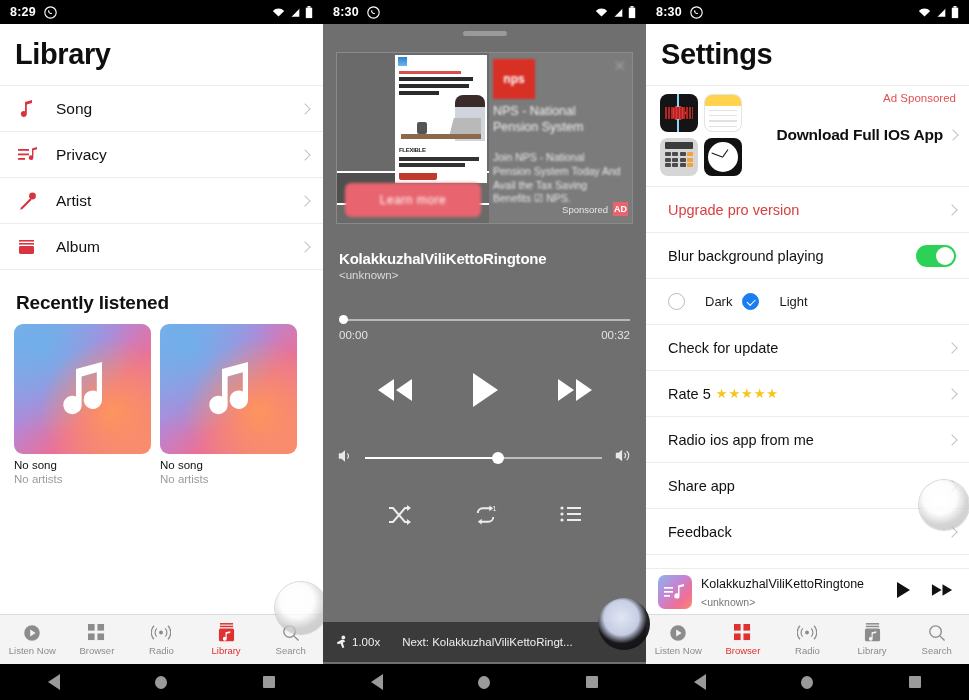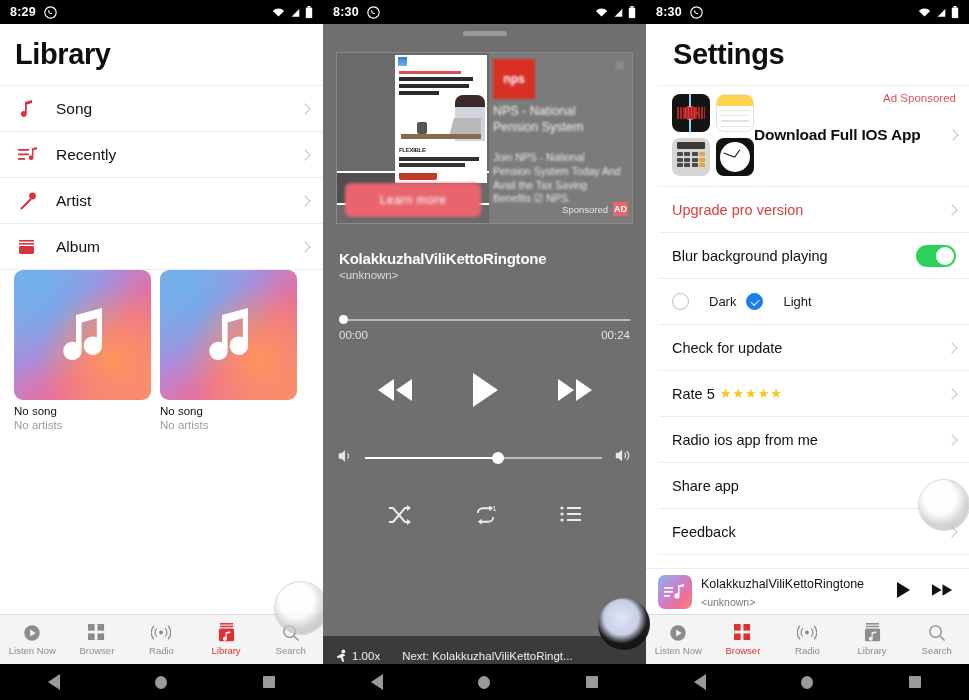--- a/index.html
+++ b/index.html
@@ -158,29 +158,29 @@
 
   .transport { display: flex; align-items: center; justify-content: center; gap: 54px; margin-top: 30px; }
   .vol { display: flex; align-items: center; gap: 12px; padding: 0 14px; margin-top: 34px; }
   .vol-bar { flex: 1; position: relative; height: 12px; }
   .vol-track { position: absolute; top: 5px; left: 0; right: 0; height: 2.4px; background: #bdbdbd; }
   .vol-fill { position: absolute; top: 5px; left: 0; width: 56%; height: 2.4px; background: #fff; }
   .vol-knob { position: absolute; top: 0; left: 56%; margin-left: -6px; width: 12px; height: 12px; border-radius: 50%; background: #fff; }
 
   .extras { display: flex; justify-content: center; gap: 62px; margin-top: 36px; }
   .botbar {
-    position: absolute; left: 0; bottom: 24px; width: 100%; height: 40px;
+    position: absolute; left: 0; bottom: 38px; width: 100%; height: 40px;
     background: #3b3b3b; display: flex; align-items: center; padding: 0 12px; gap: 10px;
   }
   .speed { color: #efefef; font-size: 11.5px; display: flex; align-items: center; gap: 4px; }
   .nexttxt { color: #efefef; font-size: 11.5px; margin-left: 12px; }
 
   
   .s3 { background: #fff; }
-  .s3-body { position: absolute; top: 24px; left: 0; right: 0; bottom: 36px; background: #fff; margin-left: 12px; }
+  .s3-body { position: absolute; top: 24px; left: 0; right: 0; bottom: 36px; background: #fff; }
   .ad-block {
     border-top: 1px solid #ececec; border-bottom: 1px solid #ececec;
     padding: 8px 12px 10px 14px; display: flex; position: relative; min-height: 82px;
   }
   .icon-grid { display: grid; grid-template-columns: 38px 38px; grid-template-rows: 38px 38px; gap: 6px; }
   .app-ico { width: 38px; height: 38px; border-radius: 8px; overflow: hidden; position: relative; }
   .ico-voice { background: #141414; }
   .ico-voice .wf { position: absolute; left: 0; top: 0; right: 0; bottom: 0;
     background:
       linear-gradient(90deg, transparent 46%, #8fd3ff 46% 50%, transparent 50%),
@@ -195,28 +195,28 @@
   .ico-calc .keys { margin: 0 5px; display: grid; grid-template-columns: repeat(4,1fr);
     grid-auto-rows: 4px; gap: 1.6px; }
   .ico-calc .k { background: #4a4a4a; border-radius: 1px; }
   .ico-calc .k.o { background: #f0a33a; }
   .ico-clock { background: #111; display: flex; align-items: center; justify-content: center; }
   .ico-clock .face { width: 30px; height: 30px; border-radius: 50%; background: #fff; position: relative; }
   .ico-clock .h1 { position: absolute; left: 50%; top: 50%; width: 1.4px; height: 9px; background: #111;
     transform-origin: bottom center; transform: translate(-50%,-100%) rotate(35deg); }
   .ico-clock .h2 { position: absolute; left: 50%; top: 50%; width: 1.4px; height: 12px; background: #111;
     transform-origin: bottom center; transform: translate(-50%,-100%) rotate(-70deg); }
-  .ad-block .mid { flex: 1; display: flex; align-items: center; justify-content: flex-start; }
+  .ad-block .mid { flex: 1; display: flex; align-items: center; justify-content: flex-end; }
   .ad-dl { font-size: 15.5px; color: #0f0f0f; font-weight: bold; letter-spacing: -.2px; }
   .ad-spon-lbl { position: absolute; right: 13px; top: 6px; color: #e05252; font-size: 11.5px; }
   .ad-block .chev-wrap { display: flex; align-items: center; padding-left: 6px; }
 
   .srow {
     min-height: 46px; display: flex; align-items: center;
-    padding: 0 13px 0 14px; border-bottom: 1px solid #ececec; background: #fff;
+    padding: 0 13px 0 22px; border-bottom: 1px solid #ececec; background: #fff;
   }
   .srow .lbl { font-size: 14.5px; color: #111; flex: 1; }
   .srow .lbl.red { color: #d94040; }
   .toggle { width: 40px; height: 22px; border-radius: 11px; background: #2ed158; position: relative; }
   .toggle .kn { position: absolute; right: 2px; top: 2px; width: 18px; height: 18px; border-radius: 50%; background: #fff; }
   .radios { display: flex; align-items: center; gap: 10px; }
   .radio { display: flex; align-items: center; gap: 20px; }
   .rdot { width: 17px; height: 17px; border-radius: 50%; border: 1.6px solid #b9b9b9; background: #fff; }
   .rdot.on { background: #1a7ef0; border-color: #1a7ef0; position: relative; }
   .rdot.on:after { content: ""; position: absolute; left: 4px; top: 4.5px; width: 7px; height: 3.5px;
@@ -284,21 +284,21 @@
         </div>
         <div class="lib-row">
           <span class="lib-ico">
             <svg width="21" height="20" viewBox="0 0 21 20">
                 <rect x="0" y="4" width="11" height="1.8" fill="#d8343f"></rect>
                 <rect x="0" y="8.5" width="11" height="1.8" fill="#d8343f"></rect>
                 <rect x="0" y="13" width="7" height="1.8" fill="#d8343f"></rect>
                 <path d="M19 2l-5 1.4v7.2a2.3 2.3 0 1 0 1.4 2.1V5.3L19 4.3z" fill="#d8343f"></path>
               </svg>
           </span>
-          <span class="lib-label">Recently</span>
+          <span class="lib-label">Privacy</span>
           <span class="chev"></span>
         </div>
         <div class="lib-row">
           <span class="lib-ico">
             <svg width="20" height="20" viewBox="0 0 20 20">
                 <circle cx="14.5" cy="5" r="3.4" fill="#d8343f"></circle>
                 <path d="M12.2 7.2 3 16.4l-.9 2.4 2.4-.9 9.2-9.2z" fill="#d8343f"></path>
               </svg>
           </span>
           <span class="lib-label">Artist</span>
@@ -310,20 +310,21 @@
                 <rect x="1" y="3" width="15" height="1.6" fill="#d8343f"></rect>
                 <rect x="1" y="6" width="15" height="1.6" fill="#d8343f"></rect>
                 <rect x="1" y="9" width="15" height="8" rx="1.4" fill="#d8343f"></rect>
               </svg>
           </span>
           <span class="lib-label">Album</span>
           <span class="chev"></span>
         </div>
       </div>
 
+      <div class="sec-title">Recently listened</div>
 
       <div class="cards">
         <div class="card">
           <div class="art">
             <span class="note">
               <svg width="62" height="62" viewBox="0 0 62 62">
                   <path d="M50 6 24 13v27.5a9.2 9.2 0 1 0 5.6 8.4V20.4l15.2-4.1v19.1a9.2 9.2 0 1 0 5.2 8.3z" fill="#fff"></path>
                 </svg>
             </span>
           </div>
@@ -472,21 +473,21 @@
 
       <div class="np-title">KolakkuzhalViliKettoRingtone</div>
       <div class="np-sub">&lt;unknown&gt;</div>
 
       <div class="seek">
         <div class="seek-track"></div>
         <div class="seek-knob"></div>
       </div>
       <div class="times">
         <span>00:00</span>
-        <span>00:24</span>
+        <span>00:32</span>
       </div>
 
       <div class="transport">
         <span>
           <svg width="42" height="30" viewBox="0 0 42 30">
               <path d="M20 4 4 15l16 11z" fill="#fff"></path>
               <path d="M38 4 22 15l16 11z" fill="#fff"></path>
             </svg>
         </span>
         <span>

